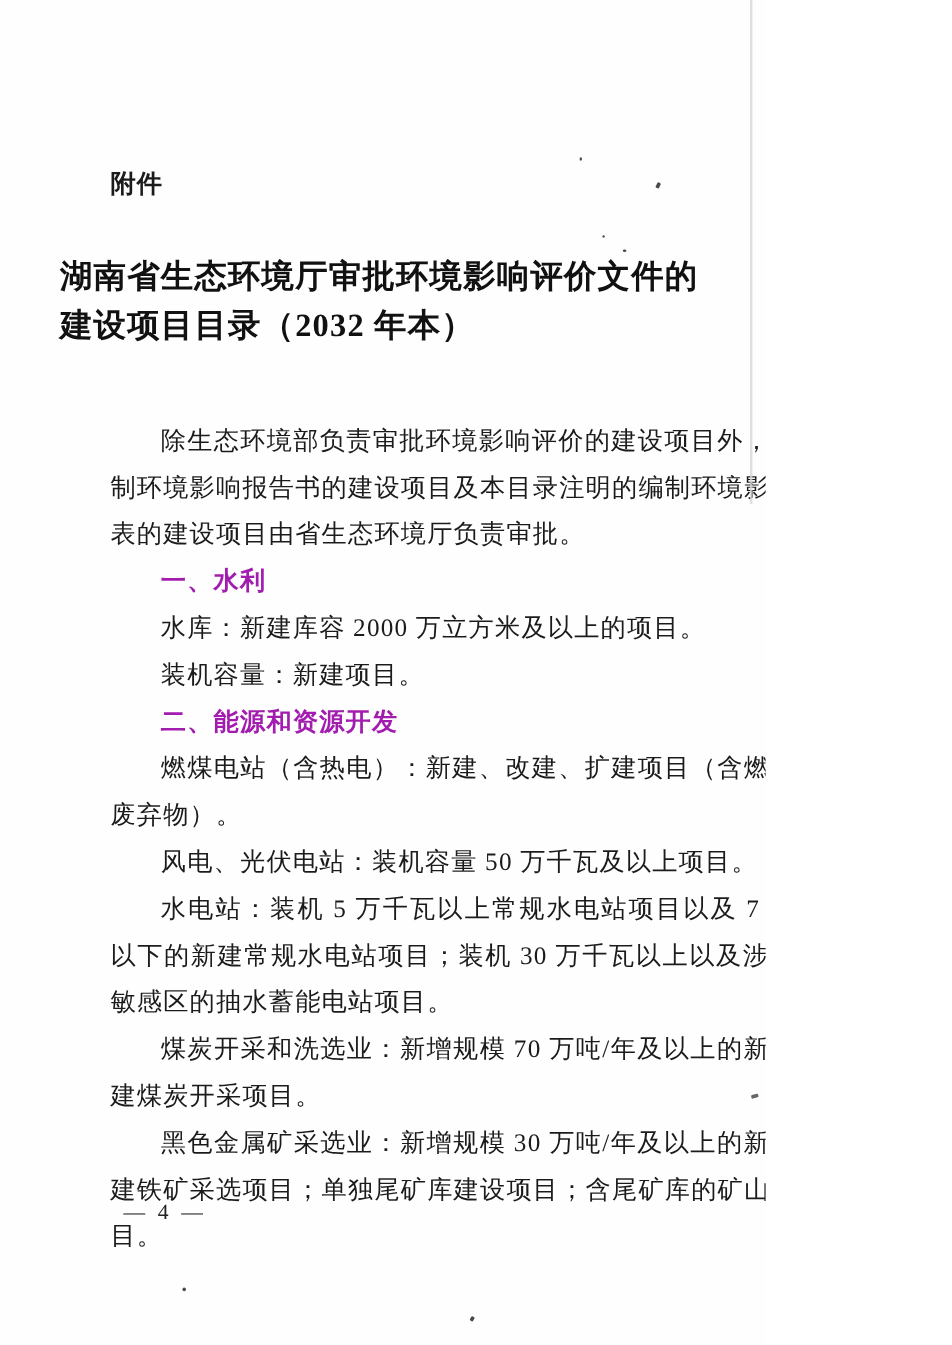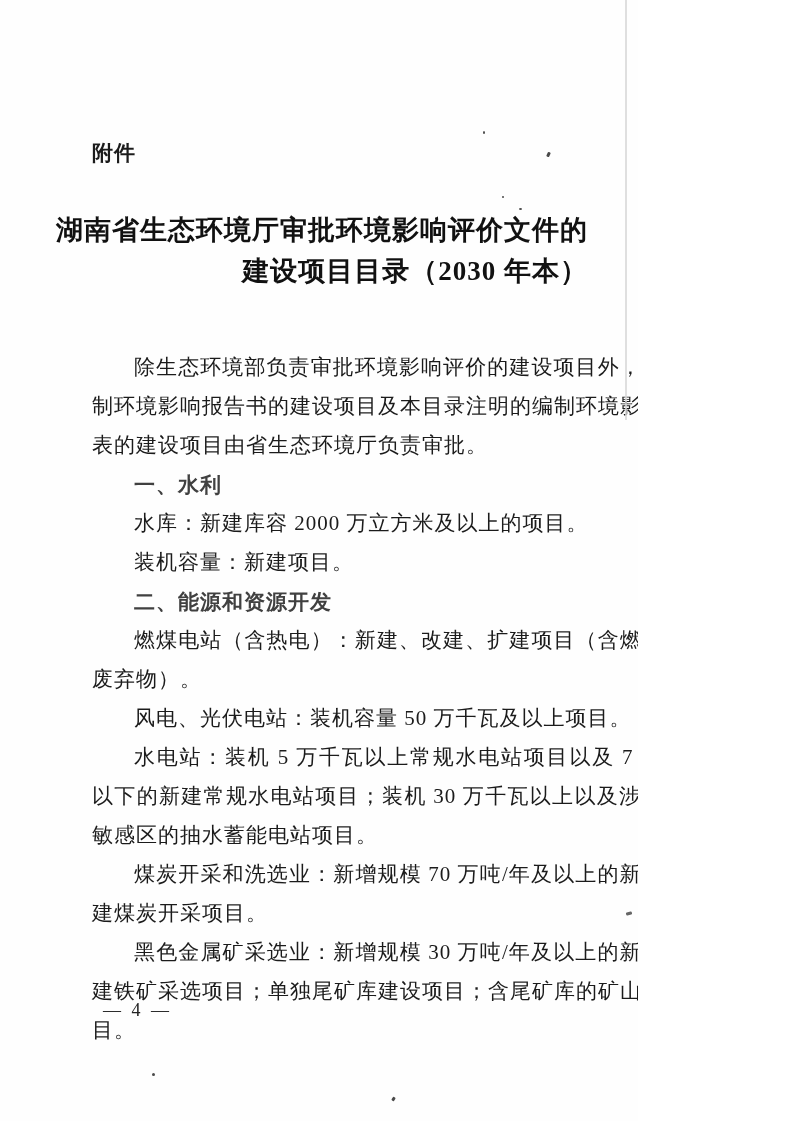--- a/index.html
+++ b/index.html
@@ -24,21 +24,21 @@
     font-weight: bold;
     font-size: 21px;
     letter-spacing: 1px;
   }
   .doc-title {
     position: absolute;
     top: 210px;
     left: 50px;
     right: 50px;
     margin: 0;
-    text-align: right;
+    text-align: left;
     font-family: "Liberation Serif", "DejaVu Serif", serif;
     font-weight: bold;
     font-size: 27px;
     line-height: 41px;
     letter-spacing: 1px;
     color: #111;
   }
   .body-text {
     position: absolute;
     top: 348px;
@@ -55,21 +55,21 @@
     text-indent: 2em;
   }
   .section-heading {
     margin: 2px 0 0 0;
     text-indent: 2em;
     font-family: "Liberation Sans", "DejaVu Sans", sans-serif;
     font-weight: bold;
     font-size: 21px;
     line-height: 39px;
     letter-spacing: 1px;
-    color: #404040;
+    color: #a21caf;
   }
   .page-number {
     position: absolute;
     top: 1000px;
     left: 103px;
     font-size: 18px;
     letter-spacing: 3px;
     color: #222;
   }
   
@@ -90,21 +90,21 @@
 </style>
 </head>
 <body>
 
 <div class="page">
 
   <div class="attachment">附件</div>
 
   <h1 class="doc-title">
     <span>湖南省生态环境厅审批环境影响评价文件的</span><br>
-    <span>建设项目目录（2030 年本）</span>
+    <span>建设项目目录（2032 年本）</span>
   </h1>
 
   <div class="body-text">
 
     <p>除生态环境部负责审批环境影响评价的建设项目外，以下编制环境影响报告书的建设项目及本目录注明的编制环境影响报告表的建设项目由省生态环境厅负责审批。</p>
 
     <p class="section-heading">一、水利</p>
 
     <p>水库：新建库容 2000 万立方米及以上的项目。</p>
 

